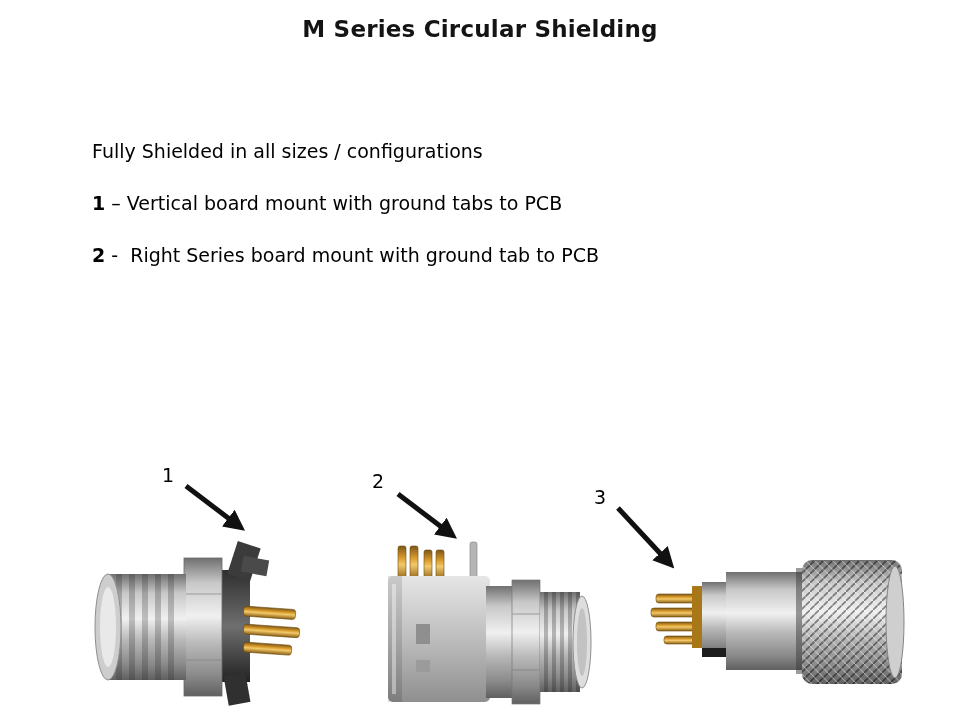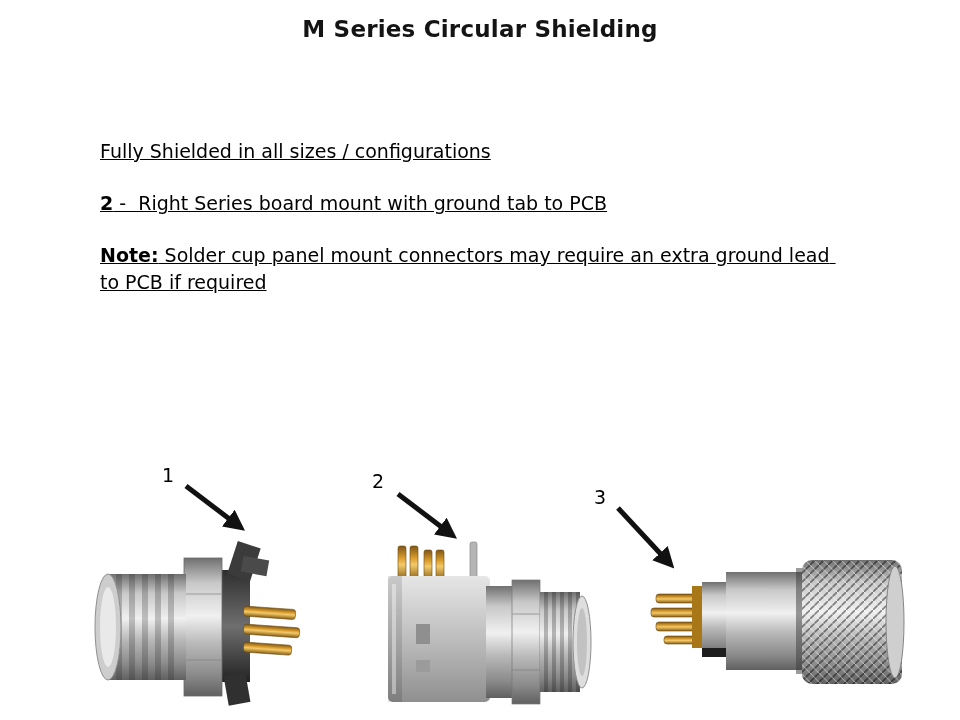--- a/index.html
+++ b/index.html
@@ -2,37 +2,37 @@
 <html><head>
 <meta charset="utf-8">
 <style>
   * { margin:0; padding:0; box-sizing:border-box; }
   html,body { background:#ffffff; }
   body { width:960px; height:720px; font-family:"DejaVu Sans", sans-serif; color:#000; }
   .slide { position:relative; width:960px; height:720px; background:#fff; overflow:hidden; }
   .title { position:absolute; top:16px; left:0; width:100%; text-align:center;
            font-size:23px; font-weight:bold; color:#141414; letter-spacing:0.2px; }
   .body-text { position:absolute; left:88px; top:138px; width:778px; font-size:19px; }
-  .body-text p { margin:0 12px 26px; line-height:26px; white-space:pre-wrap;text-decoration:underline; }
+  .body-text p { margin:0 4px 26px; line-height:26px; white-space:pre-wrap; }
   .body-text p.note { line-height:27px; }
   .body-text b { font-weight:bold; }
   .fig-label { position:absolute; font-size:19px; color:#000; }
   .arrow, .figure { position:absolute; }
 </style>
 </head>
 <body>
 
 <div class="slide">
 
   <h1 class="title">M Series Circular Shielding</h1>
 
   <div class="body-text">
     <p><span>Fully Shielded in all sizes / configurations</span></p>
+    <p><b>1</b><span> – Vertical board mount with ground tabs to PCB</span></p>
     <p><b>2</b><span> -  Right Series board mount with ground tab to PCB</span></p>
-    <p class="note"><b>Note:</b><span> Solder cup panel mount connectors may require an extra ground lead to PCB if required</span></p>
   </div>
 
   <div class="fig-label" style="left:162px; top:464px;">1</div>
   <div class="fig-label" style="left:372px; top:470px;">2</div>
   <div class="fig-label" style="left:594px; top:486px;">3</div>
 
   <svg class="arrow" style="left:180px; top:480px;" width="90" height="70" viewBox="0 0 90 70">
     <defs>
       <marker id="ah1" viewBox="0 0 10 10" refX="7" refY="5" markerWidth="4.2" markerHeight="4.2" orient="auto">
         <path d="M0,0 L10,5 L0,10 z" fill="#111"></path>

